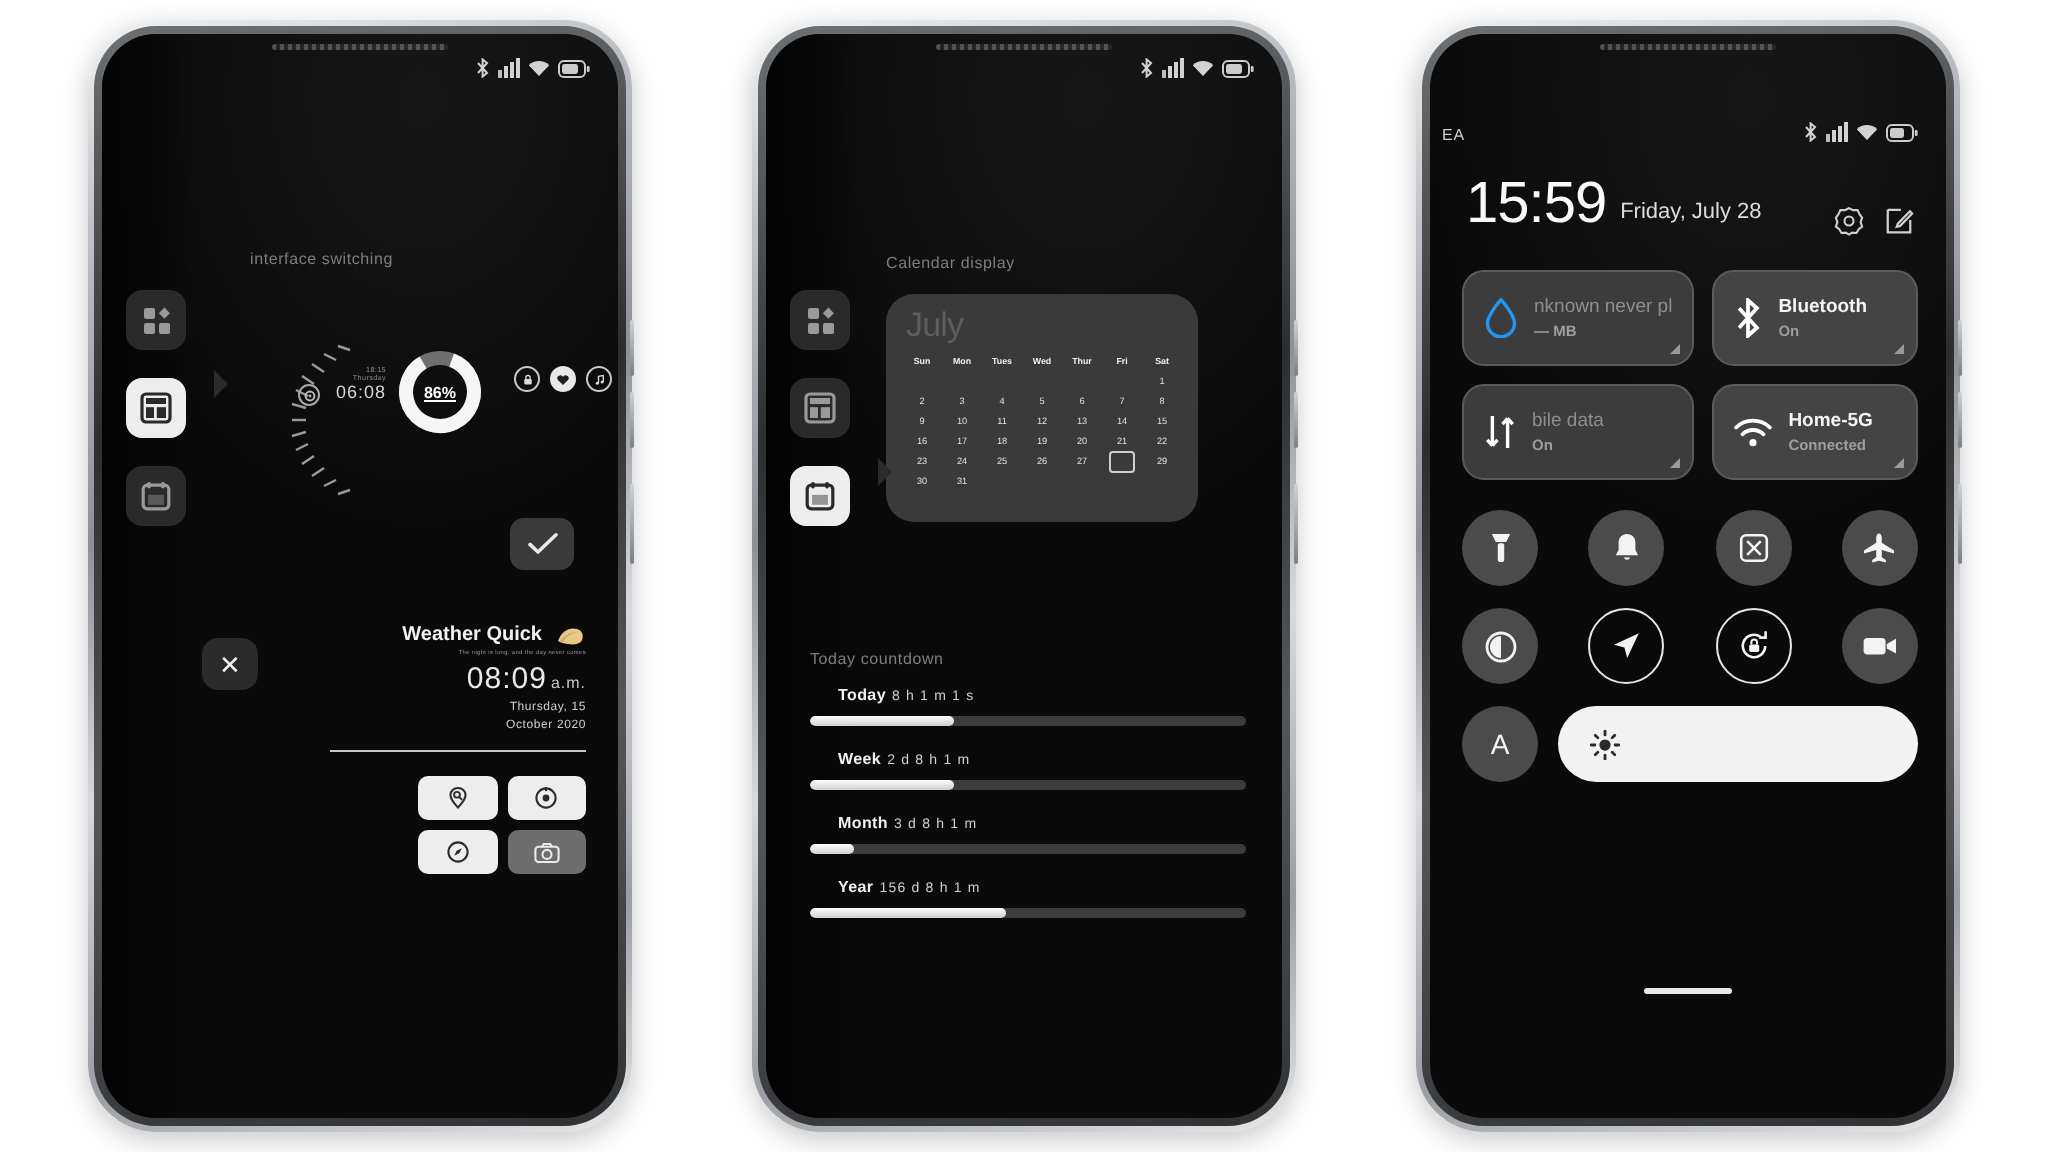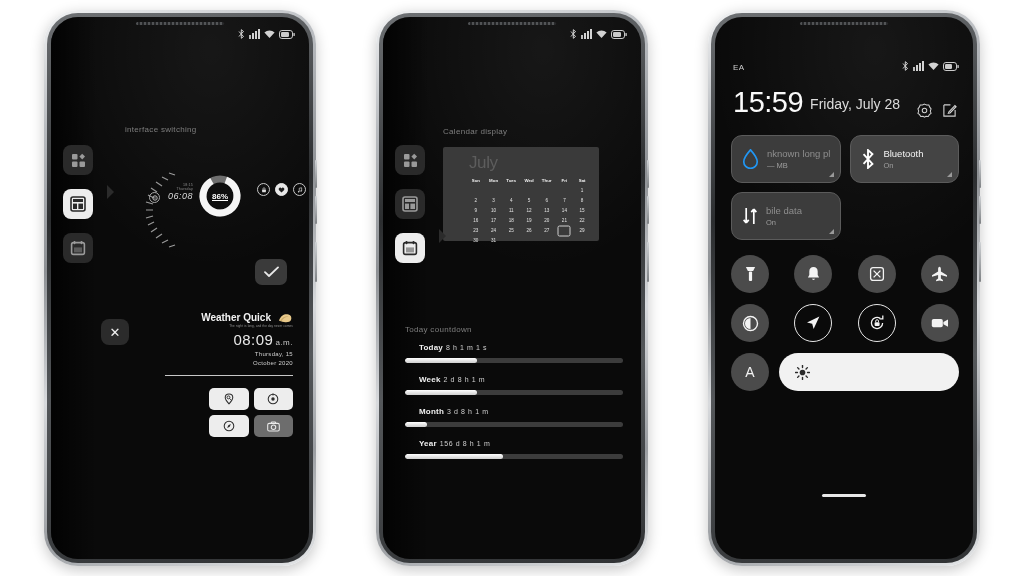--- a/index.html
+++ b/index.html
@@ -51,21 +51,21 @@
     background: linear-gradient(180deg,#cfd2d5,#7e8184);
   }
 
   
   .statusbar {
     position: absolute; top: 12px; right: 14px;
     display: flex; align-items: center; gap: 4px;
     opacity: .9;
   }
   .statusbar svg { display: block; }
-  .sb-left { position: absolute; top: 46px; left: 18px; color:#cfcfcf; font-size: 8px; letter-spacing:.4px;text-align:right; }
+  .sb-left { position: absolute; top: 46px; left: 6px; color:#cfcfcf; font-size: 8px; letter-spacing:.4px;text-align:right; }
 
   
   .rail { position: absolute; left: 12px; top: 128px; display: flex; flex-direction: column; gap: 14px; z-index: 4; }
   .rail-btn {
     width: 30px; height: 30px; border-radius: 8px;
     background: #2a2a2a;
     display: flex; align-items: center; justify-content: center;
     color: #9a9a9a;
   }
   .rail-btn.active { background: #ededed; color: #2a2a2a; }
@@ -79,21 +79,21 @@
 
   
   .ring-wrap { position: absolute; left: 78px; top: 148px; width: 180px; height: 90px; }
   .ring { position: absolute; left: 68px; top: 8px; width: 46px; height: 46px; }
   .ring svg { display:block; }
   .ring-pct {
     position: absolute; inset: 0; display: flex; align-items: center; justify-content: center;
     color: #fff; font-size: 8px; font-weight: 700; text-decoration: underline;
   }
   .ring-time { position: absolute; left: 26px; top: 18px; text-align: right; width: 38px; }
-  .ring-time .t { color: #d8d8d8; font-size: 9px; letter-spacing: .5px; font-style: italic; }
+  .ring-time .t { color: #d8d8d8; font-size: 9px; letter-spacing: .5px; }
   .ring-time .d1 { color: #8c8c8c; font-size: 3.6px; letter-spacing:.2px; }
   .ring-time .d2 { color: #8c8c8c; font-size: 3.6px; letter-spacing:.2px; }
   .mini-icons { position: absolute; left: 128px; top: 18px; display: flex; gap: 5px; }
   .mini-ic {
     width: 13px; height: 13px; border-radius: 50%;
     border: 1px solid #c9c9c9; color: #dcdcdc;
     display: flex; align-items: center; justify-content: center;
   }
   .mini-ic.filled { background:#e8e8e8; color:#1d1d1d; border-color:#e8e8e8; }
   .tick-arc { position: absolute; left: 0; top: 0; }
@@ -124,22 +124,22 @@
   .w-clock { color: #e9e9e9; font-size: 15px; font-weight: 400; margin-top: 3px; letter-spacing: .5px; }
   .w-clock span { font-size: 8px; color:#c8c8c8; margin-left:2px; }
   .w-date { color: #cfcfcf; font-size: 6px; margin-top: 3px; letter-spacing:.3px; }
   .w-rule { height:1px; background:#c7c7c7; margin: 9px 0 0 0; }
   .q-grid { display: grid; grid-template-columns: 1fr 1fr; gap: 5px; margin-top: 12px; margin-left: 44px; }
   .q-btn { height: 22px; border-radius: 5px; background:#ededed; display:flex; align-items:center; justify-content:center; color:#2c2c2c; }
   .q-btn.dim { background:#6d6d6d; color:#eaeaea; }
 
   
   .cal-card {
-    position: absolute; left: 60px; top: 130px; width: 156px; height: 94px;
-    border-radius: 2px; background: #3a3a3a; padding: 7px 8px 6px 24px;
+    position: absolute; left: 60px; top: 130px; width: 156px; height: 114px;
+    border-radius: 14px; background: #3a3a3a; padding: 7px 8px 6px 8px;
   }
   .cal-month { color: #5d5d5d; font-size: 17px; font-weight: 300; letter-spacing: -.4px; line-height:1; margin-left:2px; }
   .cal-grid { display: grid; grid-template-columns: repeat(7,1fr); margin-top: 5px; }
   .cal-grid div { text-align:center; font-size: 4.6px; color:#e2e2e2; line-height: 10px; }
   .cal-grid .hd { font-weight: 700; color:#f0f0f0; font-size: 4.4px; }
   .cal-grid .sel { position: relative; }
   .cal-grid .sel::after {
     content:''; position:absolute; left:50%; top:50%; transform:translate(-50%,-50%);
     width: 11px; height: 9px; border:1px solid #cfcfcf; border-radius:2px;
   }
@@ -148,34 +148,34 @@
   .cd-wrap { position: absolute; left: 16px; right: 14px; top: 300px; }
   .cd-row { margin-bottom: 12px; }
   .cd-label { color: #f0f0f0; font-size: 8px; font-weight: 700; letter-spacing: .2px; margin-left: 20px; }
   .cd-label span { font-weight: 400; color: #cfcfcf; font-size: 7px; margin-left: 3px; letter-spacing:.6px; }
   .cd-bar { height: 5px; border-radius: 3px; background:#3c3c3c; margin-top: 6px; margin-left: 6px; margin-right: 4px; overflow:hidden; }
   .cd-fill { height: 100%; border-radius: 3px; background: linear-gradient(180deg,#ffffff,#cfcfcf); }
 
   
   .cc-time { position: absolute; left: 18px; top: 72px; display: flex; align-items: flex-end; gap: 7px; }
   .cc-hm { color: #fafafa; font-size: 29px; font-weight: 300; letter-spacing: -.5px; line-height: .9; }
-  .cc-date { color: #dcdcdc; font-size: 14px; padding-bottom: 3px; }
+  .cc-date { color: #dcdcdc; font-size: 11px; padding-bottom: 3px; }
   .cc-actions { position: absolute; right: 16px; top: 86px; display: flex; gap: 10px; color: #d0d0d0; }
   .tiles { position: absolute; left: 16px; right: 14px; top: 118px; display: grid; grid-template-columns: 1fr 1fr; gap: 9px; }
   .tile {
     position: relative; height: 48px; border-radius: 11px;
     background: #444444; border: 1px solid #5b5b5b;
     display: flex; align-items: center; gap: 8px; padding: 0 10px;
   }
   .tile.dim { background: #3c3c3c; }
   .tile-ic { flex: 0 0 auto; display:flex; align-items:center; justify-content:center; color:#f2f2f2; }
   .tile-txt { min-width: 0; }
-  .tile-t { color: #f4f4f4; font-size: 9.5px; font-weight: 400; white-space: nowrap; overflow: hidden; }
+  .tile-t { color: #f4f4f4; font-size: 9.5px; font-weight: 700; white-space: nowrap; overflow: hidden; }
   .tile-t.muted { color:#8e8e8e; font-weight:400; }
-  .tile-s { color: #9e9e9e; font-size: 7.5px; margin-top: 2px; white-space: nowrap; overflow:hidden; }
+  .tile-s { color: #9e9e9e; font-size: 7.5px; margin-top: 2px; white-space: nowrap; overflow:hidden;font-weight:bold; }
   .tile-corner {
     position:absolute; right: 6px; bottom: 5px; width: 0; height: 0;
     border-left: 5px solid transparent; border-bottom: 5px solid #9a9a9a;
   }
   .toggles { position: absolute; left: 16px; right: 14px; top: 238px; }
   .t-row { display: flex; justify-content: space-between; margin-bottom: 11px; }
   .t-circle {
     width: 38px; height: 38px; border-radius: 50%;
     background: #4b4b4b; display:flex; align-items:center; justify-content:center; color:#f3f3f3;
   }
@@ -555,21 +555,21 @@
       </div>
 
       <div class="tiles" id="tiles">
           <div class="tile dim">
             <div class="tile-ic" style="color: rgb(33, 150, 243);">
               <svg width="17" height="20" viewBox="0 0 16 19">
                 <path d="M8 0.8 C8 0.8 14.4 8 14.4 12 A6.4 6.4 0 0 1 1.6 12 C1.6 8 8 0.8 8 0.8 Z" fill="none" stroke="currentColor" stroke-width="1.6"></path>
               </svg>
             </div>
             <div class="tile-txt">
-              <div class="tile-t muted">nknown long pl</div>
+              <div class="tile-t muted">nknown never pl</div>
               <div class="tile-s">— MB</div>
             </div>
             <div class="tile-corner"></div>
           </div>
           <div class="tile">
             <div class="tile-ic" style="color: rgb(255, 255, 255);">
               <svg width="14" height="20" viewBox="0 0 12 18">
                 <path d="M2 4.6 L10 13.4 L6 17 V1 L10 4.6 L2 13.4" fill="none" stroke="currentColor" stroke-width="1.7"></path>
               </svg>
             </div>
@@ -582,20 +582,34 @@
           <div class="tile dim">
             <div class="tile-ic" style="color: rgb(255, 255, 255);">
               <svg width="16" height="18" viewBox="0 0 14 17">
                 <path d="M3.4 1 V15 M3.4 15 L1 12.2 M3.4 15 L5.8 12.2" fill="none" stroke="currentColor" stroke-width="1.6"></path>
                 <path d="M10.6 16 V2 M10.6 2 L8.2 4.8 M10.6 2 L13 4.8" fill="none" stroke="currentColor" stroke-width="1.6"></path>
               </svg>
             </div>
             <div class="tile-txt">
               <div class="tile-t muted">bile data</div>
               <div class="tile-s">On</div>
+            </div>
+            <div class="tile-corner"></div>
+          </div>
+          <div class="tile">
+            <div class="tile-ic" style="color: rgb(255, 255, 255);">
+              <svg width="19" height="15" viewBox="0 0 18 14">
+                <path d="M1 4.4 A11.4 11.4 0 0 1 17 4.4" fill="none" stroke="currentColor" stroke-width="1.8" stroke-linecap="round"></path>
+                <path d="M4 7.6 A7.2 7.2 0 0 1 14 7.6" fill="none" stroke="currentColor" stroke-width="1.8" stroke-linecap="round"></path>
+                <circle cx="9" cy="11.6" r="1.7" fill="currentColor"></circle>
+              </svg>
+            </div>
+            <div class="tile-txt">
+              <div class="tile-t">Home-5G</div>
+              <div class="tile-s">Connected</div>
             </div>
             <div class="tile-corner"></div>
           </div>
         </div>
 
       <div class="toggles">
         <div class="t-row">
           <div class="t-circle">
             <svg width="15" height="16" viewBox="0 0 14 16">
                 <path d="M2.4 1 H11.6 L9.6 5 H4.4 Z" fill="currentColor"></path>

